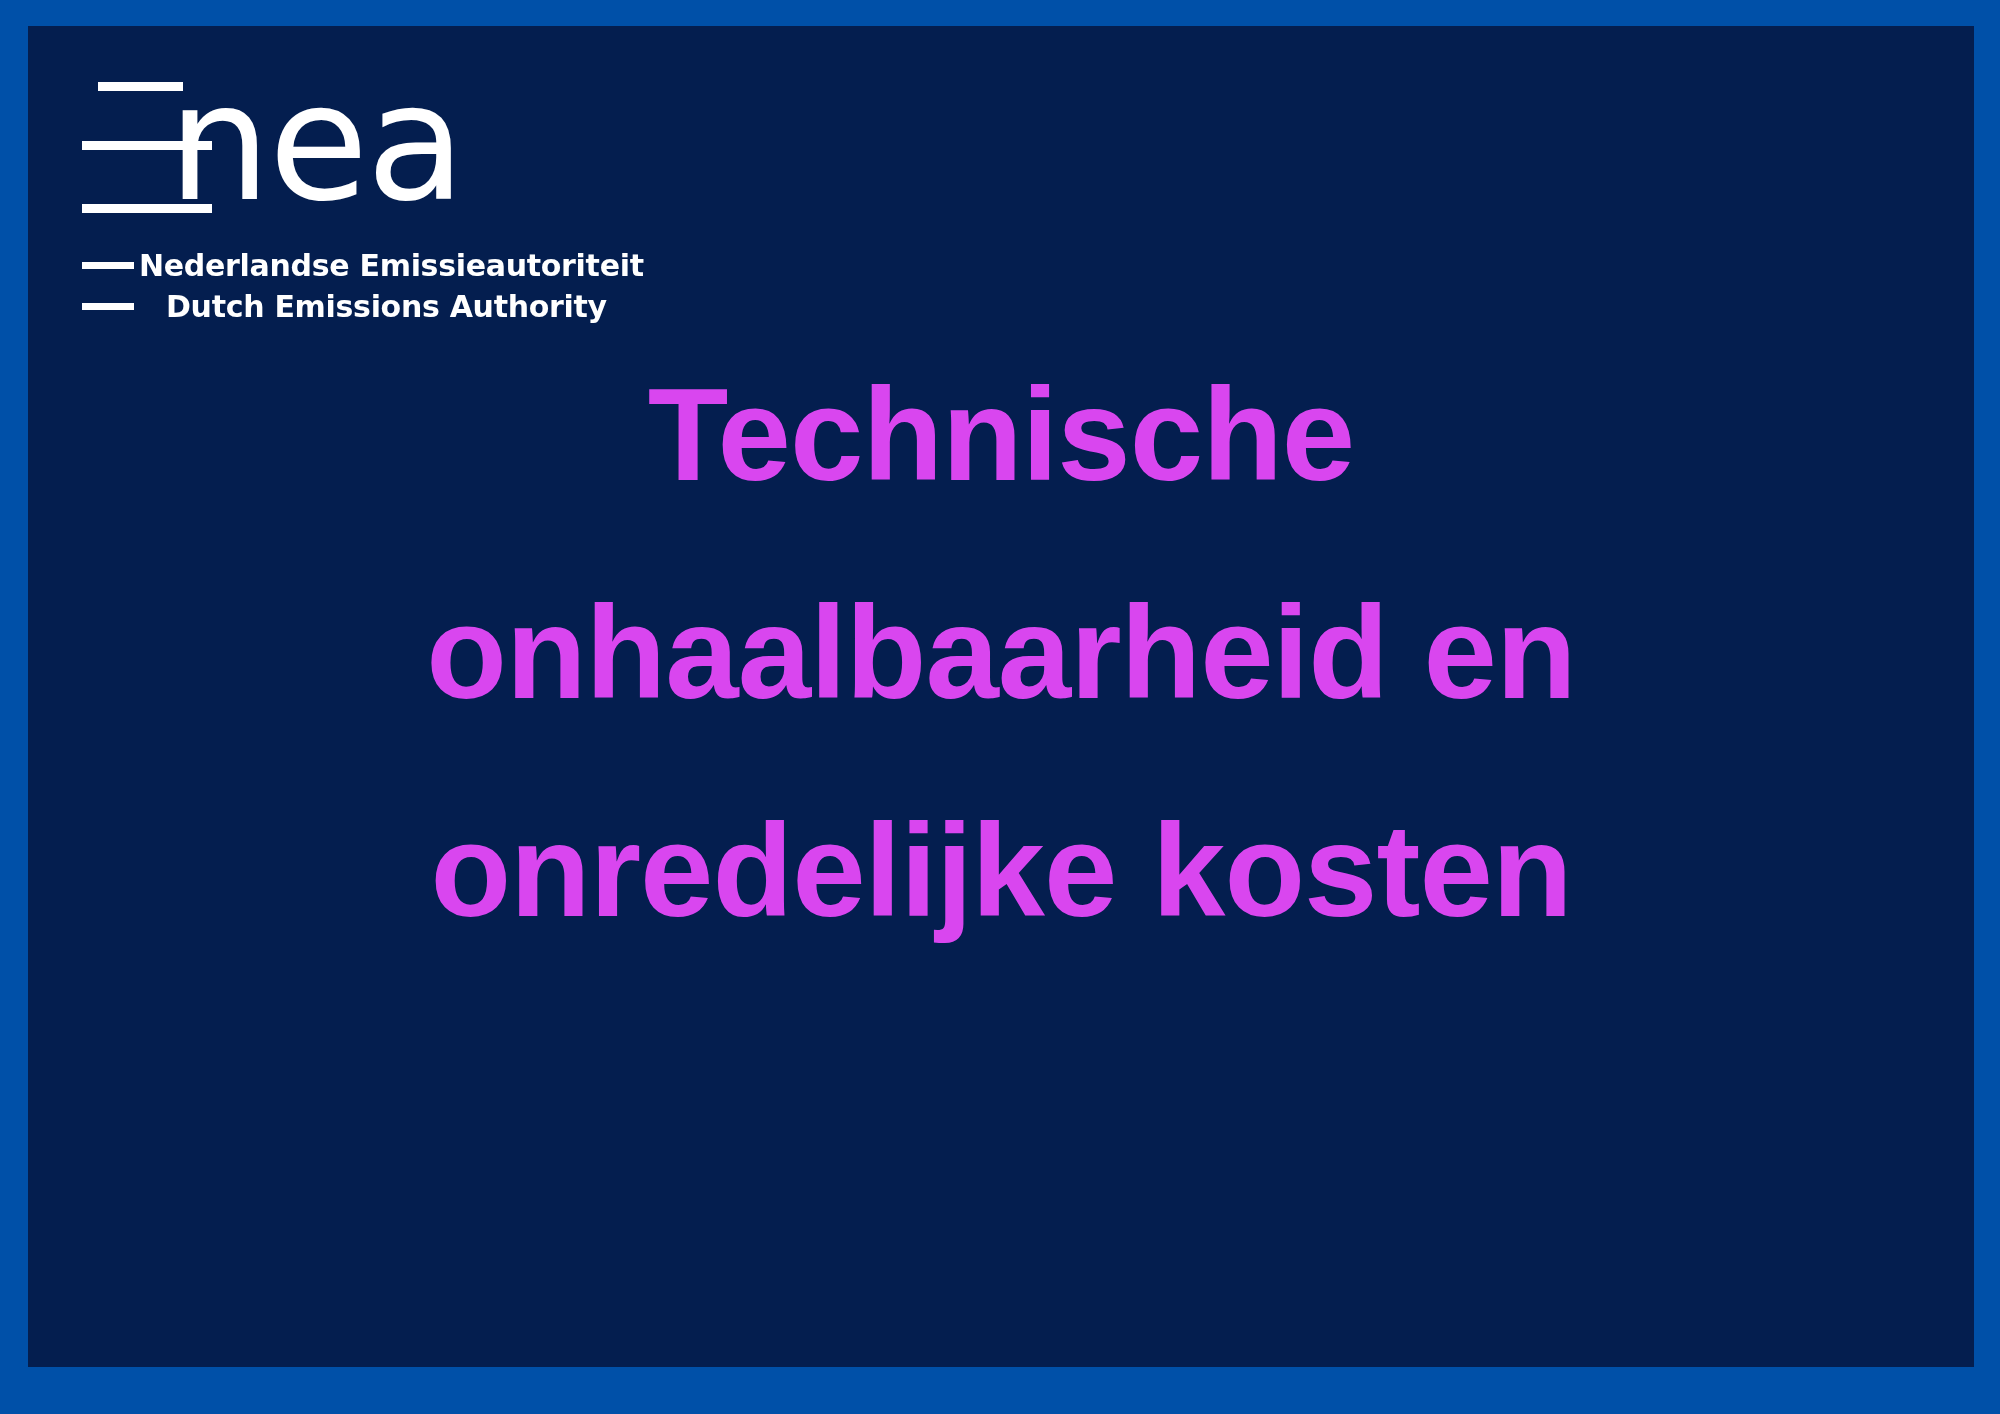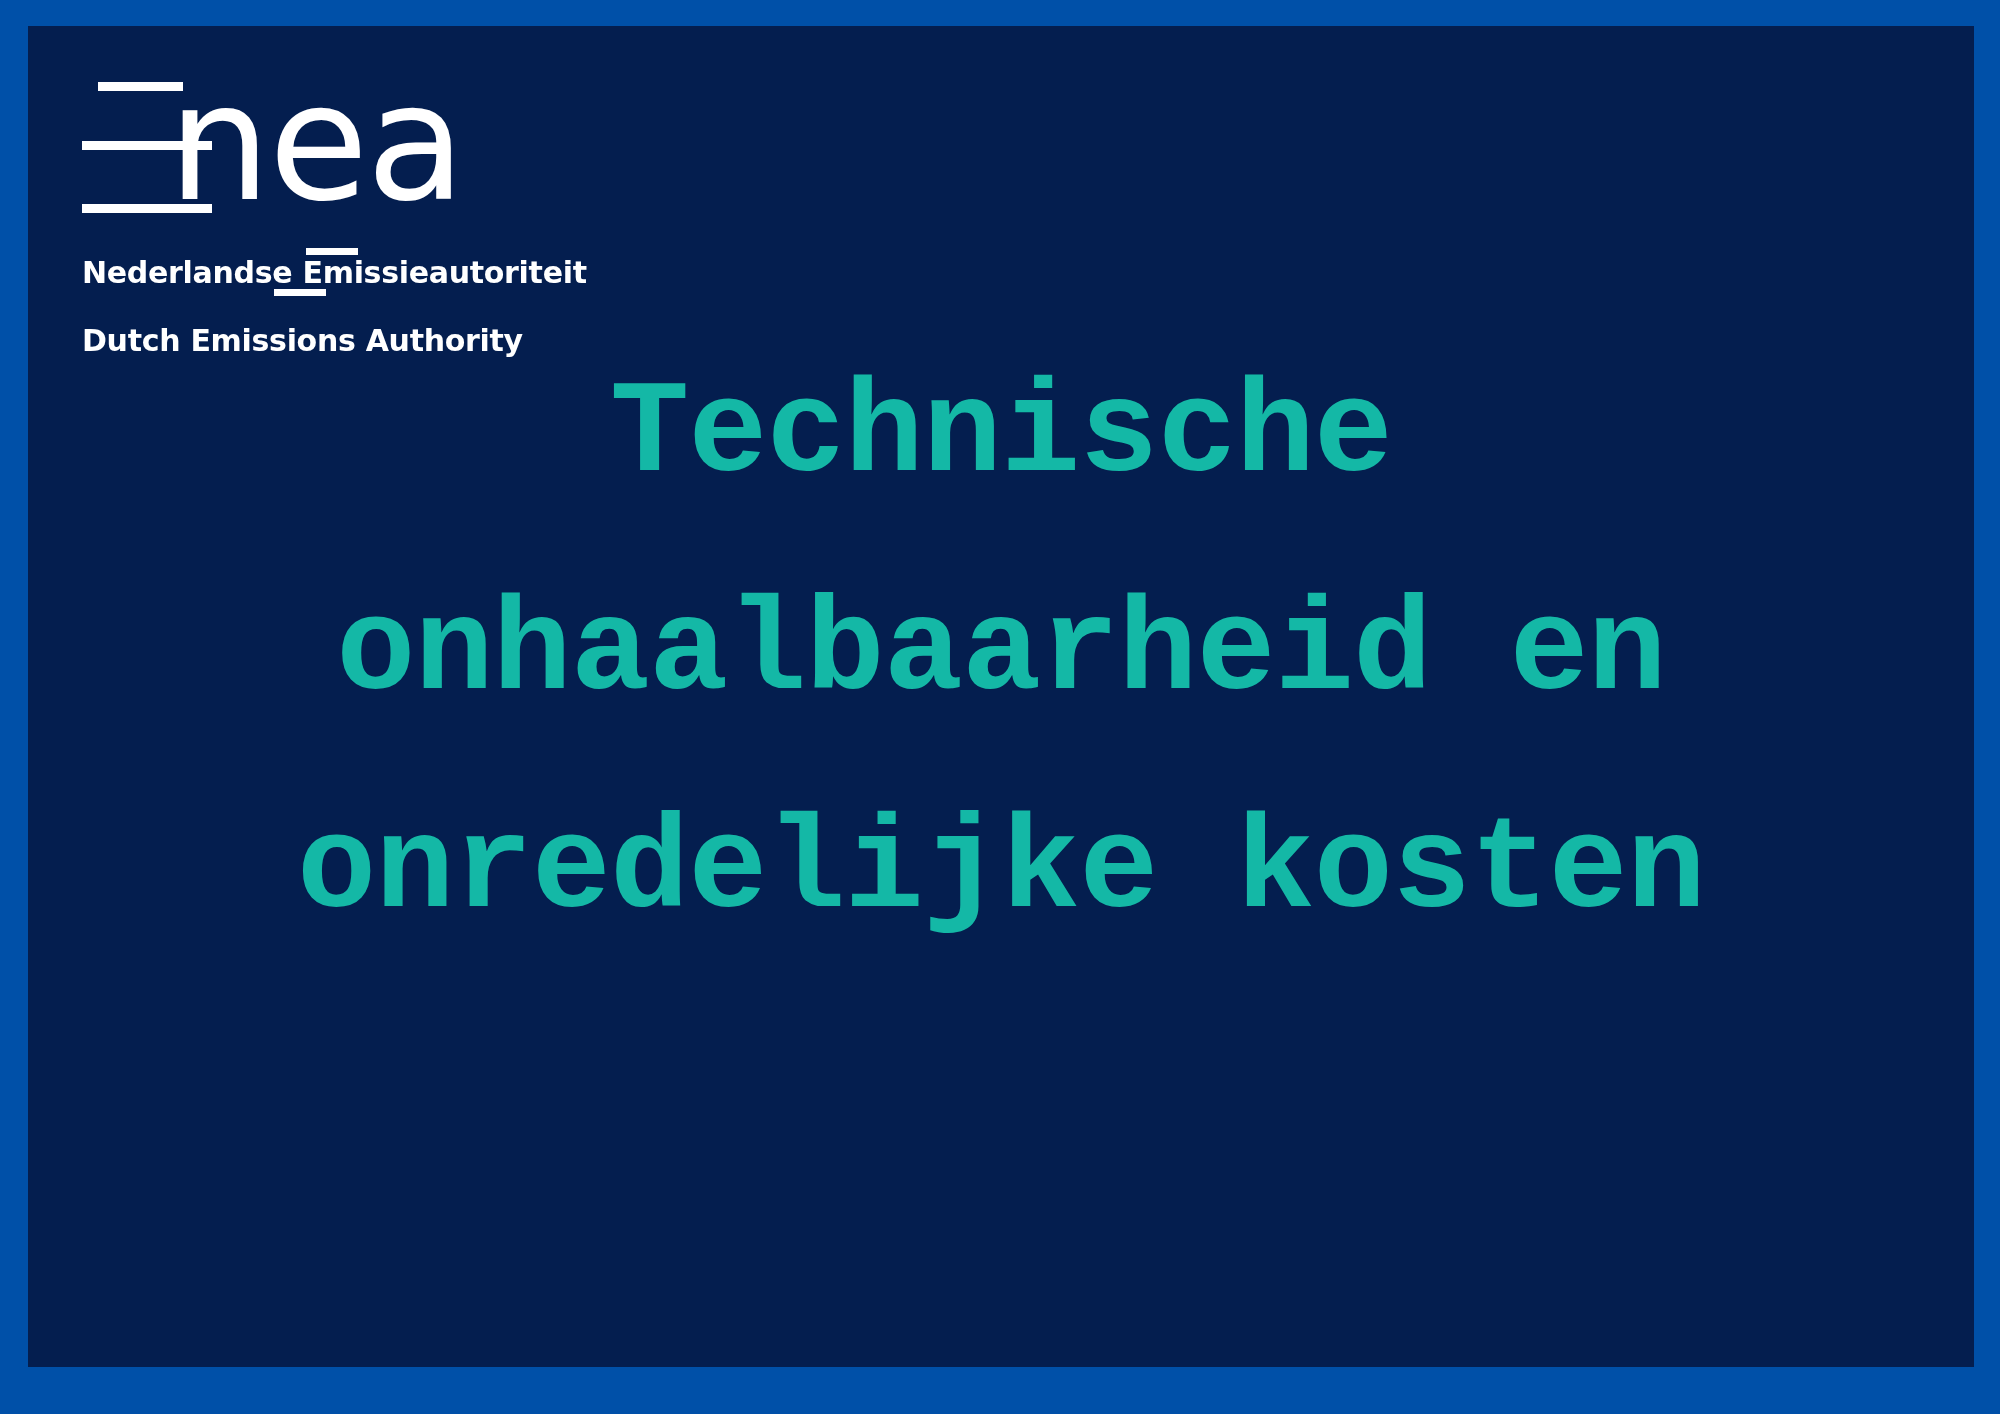--- a/index.html
+++ b/index.html
@@ -56,21 +56,20 @@
     color: #ffffff;
     letter-spacing: -2px;
   }
 
   .sub-line {
     position: absolute;
     left: 12px;
     display: flex;
     align-items: center;
     white-space: nowrap;
-    flex-direction: column;
   }
   #sub-line-1 { top: 212px; }
   #sub-line-2 { top: 253px; gap: 27px; }
   .sub-dash {
     display: inline-block;
     width: 52px;
     height: 7px;
     background: #ffffff;
     margin-right: 5px;
   }
@@ -84,25 +83,25 @@
 
   
   #title-block {
     position: absolute;
     left: 0;
     top: 300px;
     width: 1946px;
     text-align: center;
   }
   .title-line {
-    font-family: Liberation Mono, monospace;
+    font-family: Liberation Sans, sans-serif;
     font-size: 132px;
     line-height: 218px;
     font-weight: bold;
-    color: #14b8a6;
+    color: #d946ef;
     letter-spacing: -1px;
     white-space: nowrap;
   }
 </style>
 </head>
 <body>
 
 <div id="slide">
 
   <div id="panel">

